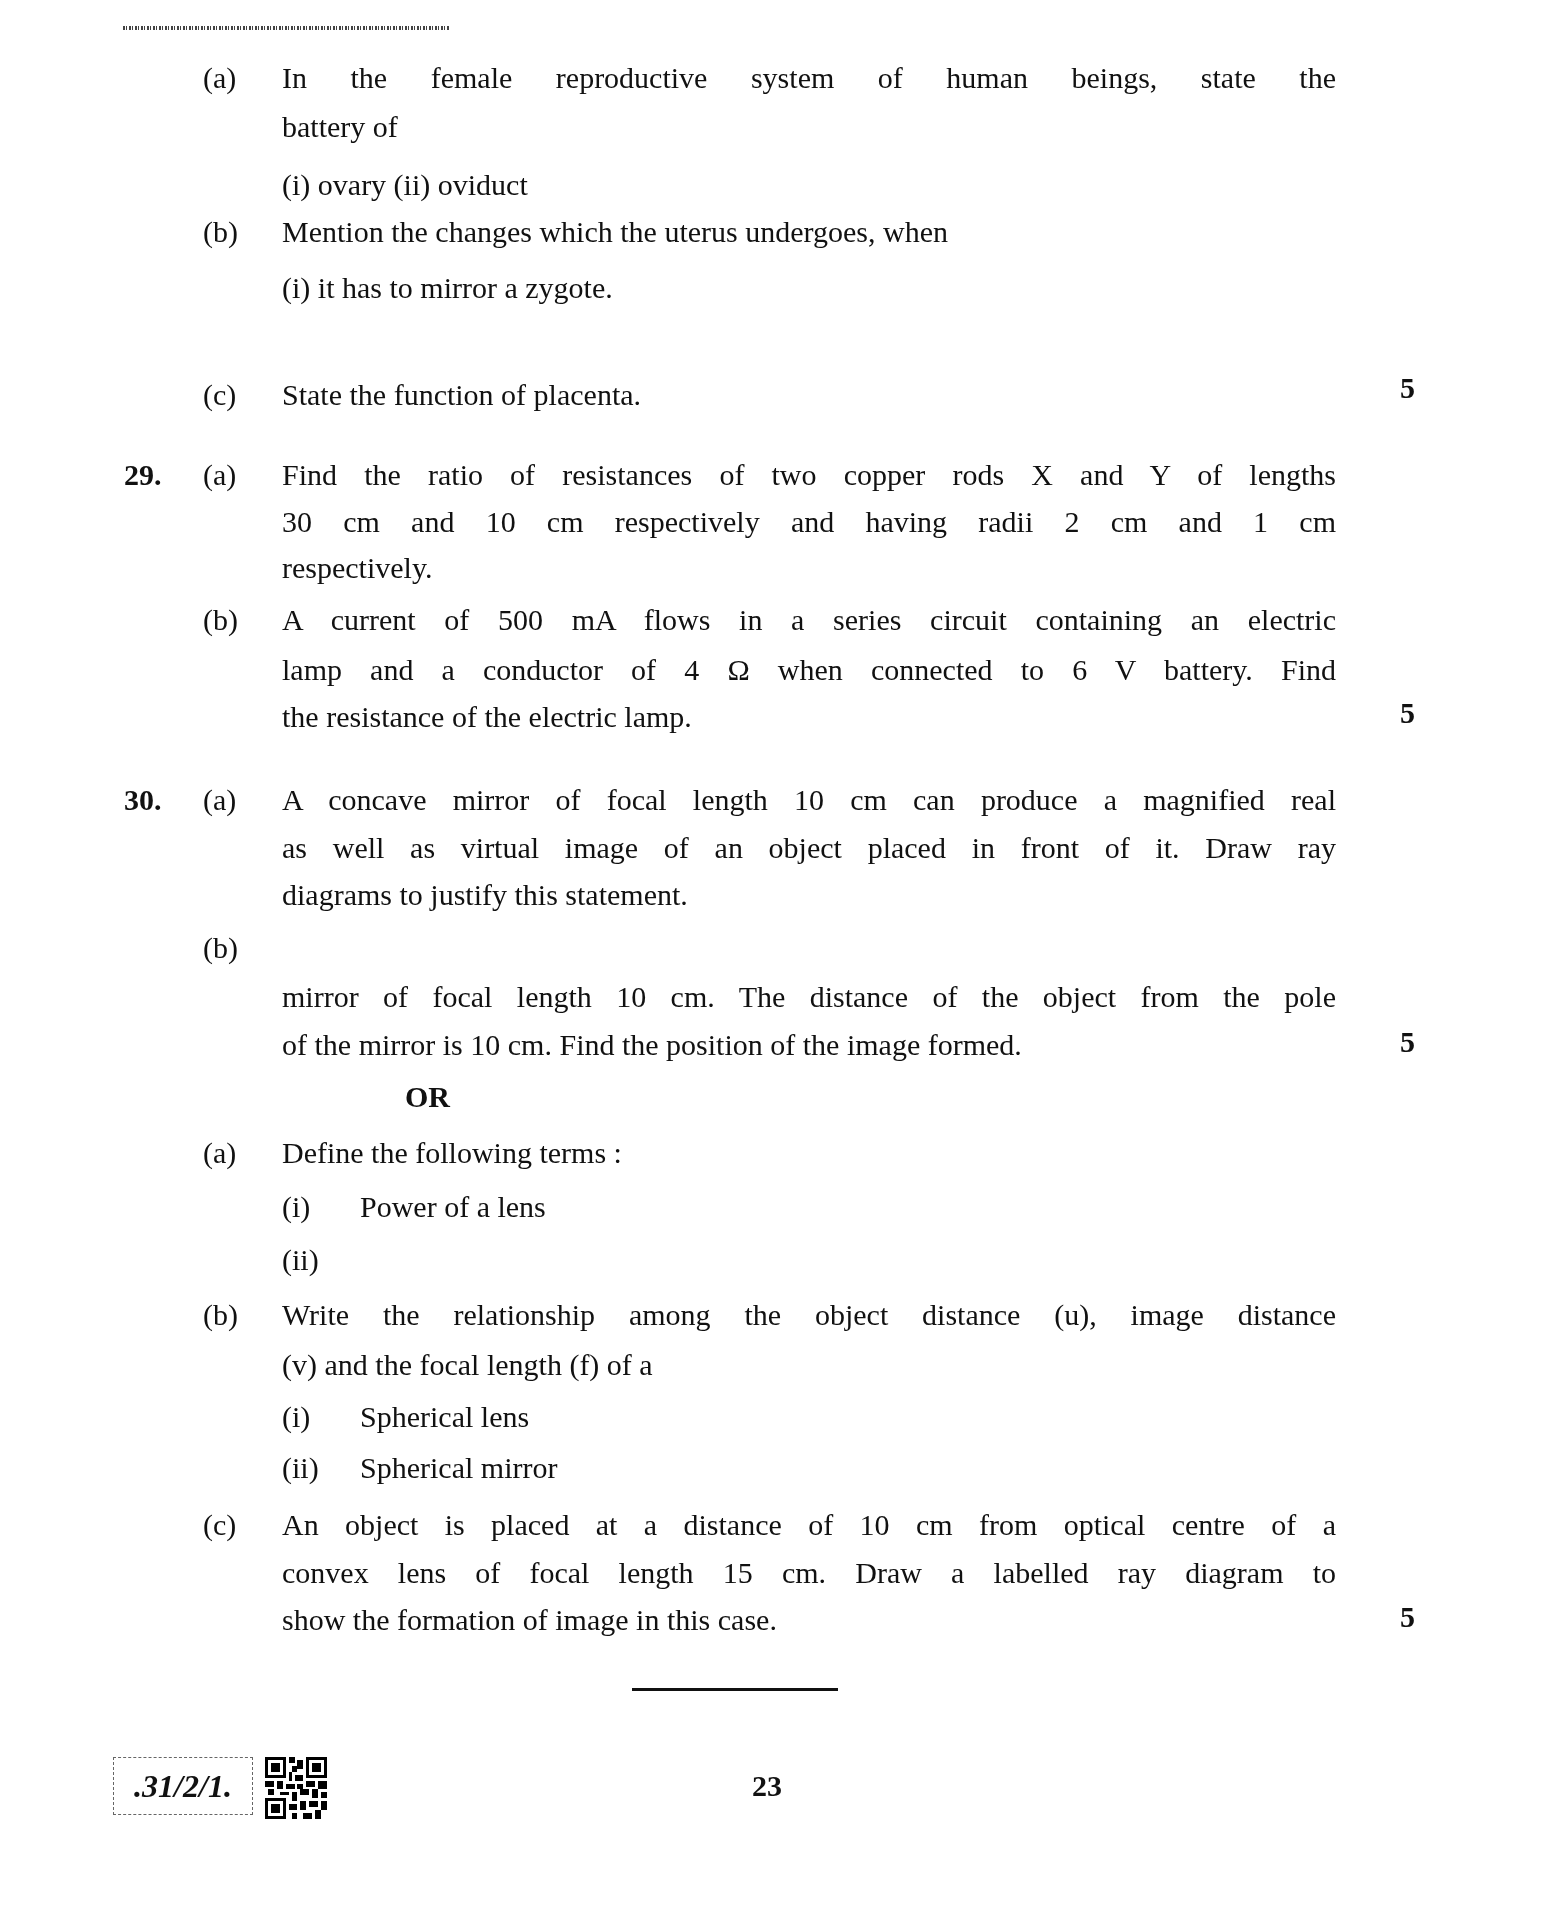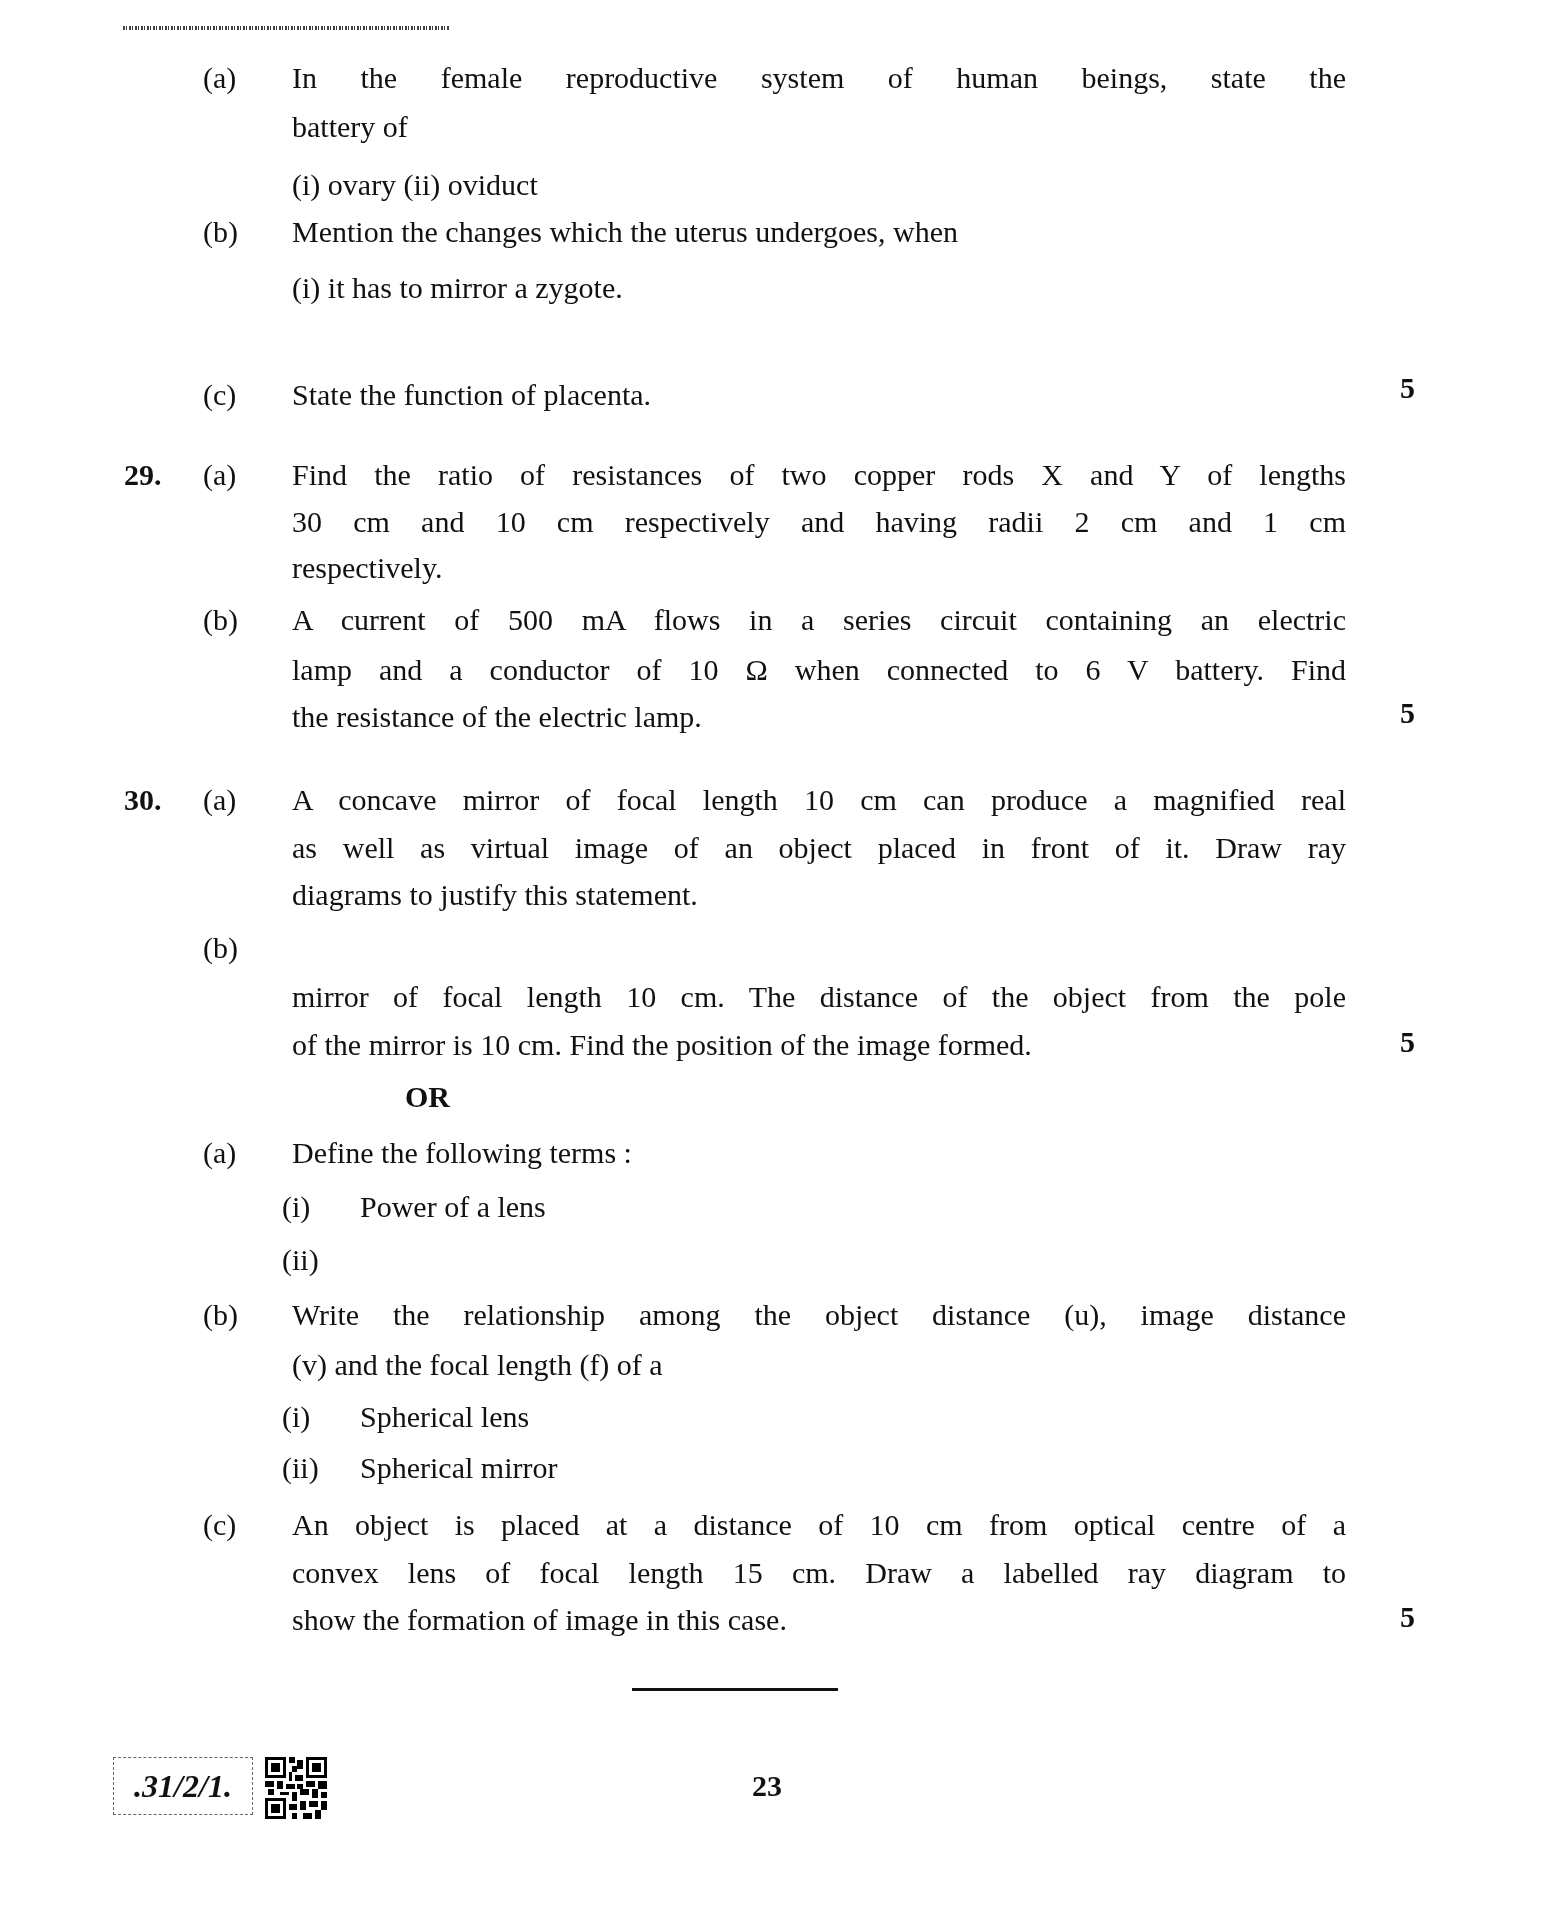--- a/index.html
+++ b/index.html
@@ -5,21 +5,21 @@
   html, body { margin:0; padding:0; background:#ffffff; }
   body { width:1547px; height:1914px; position:relative; overflow:hidden;
          font-family:"Liberation Serif","DejaVu Serif",serif; color:#111; }
   .page { position:absolute; left:0; top:0; width:1547px; height:1914px; background:#fff; }
   .header-dots { position:absolute; left:123px; top:26px; width:327px; height:4px;
     background: repeating-linear-gradient(90deg,#222 0 2px,transparent 2px 3px,#222 3px 4px,transparent 4px 6px);
     opacity:.85; }
   .ln { position:absolute; font-size:30px; line-height:36px; white-space:nowrap; }
   .qno { left:124px;font-weight:bold; }
   .lbl { left:203px; }
-  .txt { left:292px; }
+  .txt { left:282px; }
   .sub-lbl { left:282px; }
   .sub-txt { left:360px; }
   .full { width:1054px; text-align:justify; text-align-last:justify; white-space:normal; }
   .marks { position:absolute; left:1400px; font-size:30px; line-height:36px; font-weight:bold; }
   .or { position:absolute; left:405px; font-size:30px; line-height:36px; font-weight:bold; }
   .sep { position:absolute; left:632px; top:1688px; width:206px; height:3px; background:#111; }
   .code-box { position:absolute; left:113px; top:1757px; width:140px; height:58px;
     border:1px dashed #666; box-sizing:border-box; display:flex; align-items:center; justify-content:center;
     font-size:32px; font-weight:bold;font-style:italic; }
   .qr { position:absolute; left:265px; top:1757px; width:62px; height:62px; }
@@ -46,21 +46,21 @@
   <div class="marks" style="top:370px">5</div>
 
   <div class="ln qno" style="top:457px">29.</div>
   <div class="ln lbl" style="top:457px">(a)</div>
   <div class="ln txt full" style="top:457px">Find the ratio of resistances of two copper rods X and Y of lengths</div>
   <div class="ln txt full" style="top:504px">30 cm and 10 cm respectively and having radii 2 cm and 1 cm</div>
   <div class="ln txt" style="top:550px">respectively.</div>
 
   <div class="ln lbl" style="top:602px">(b)</div>
   <div class="ln txt full" style="top:602px">A current of 500 mA flows in a series circuit containing an electric</div>
-  <div class="ln txt full" style="top:652px">lamp and a conductor of 10 Ω when connected to 6 V battery. Find</div>
+  <div class="ln txt full" style="top:652px">lamp and a conductor of 4 Ω when connected to 6 V battery. Find</div>
   <div class="ln txt" style="top:699px">the resistance of the electric lamp.</div>
   <div class="marks" style="top:695px">5</div>
 
   <div class="ln qno" style="top:782px">30.</div>
   <div class="ln lbl" style="top:782px">(a)</div>
   <div class="ln txt full" style="top:782px">A concave mirror of focal length 10 cm can produce a magnified real</div>
   <div class="ln txt full" style="top:830px">as well as virtual image of an object placed in front of it. Draw ray</div>
   <div class="ln txt" style="top:877px">diagrams to justify this statement.</div>
 
   <div class="ln lbl" style="top:930px">(b)</div>

